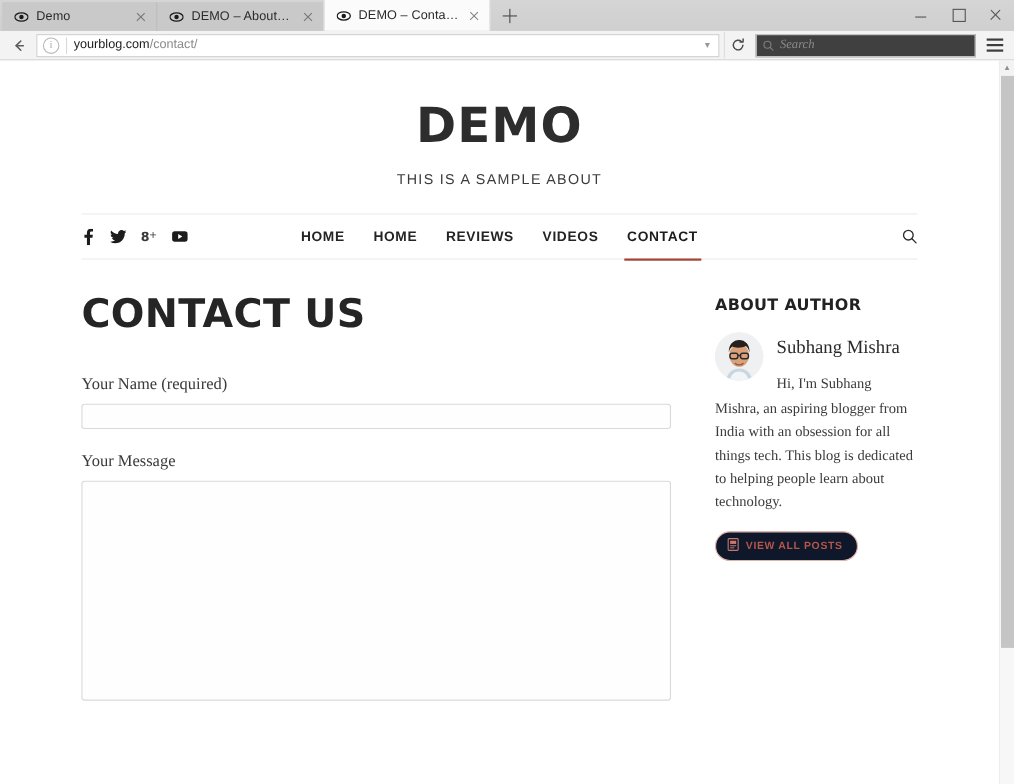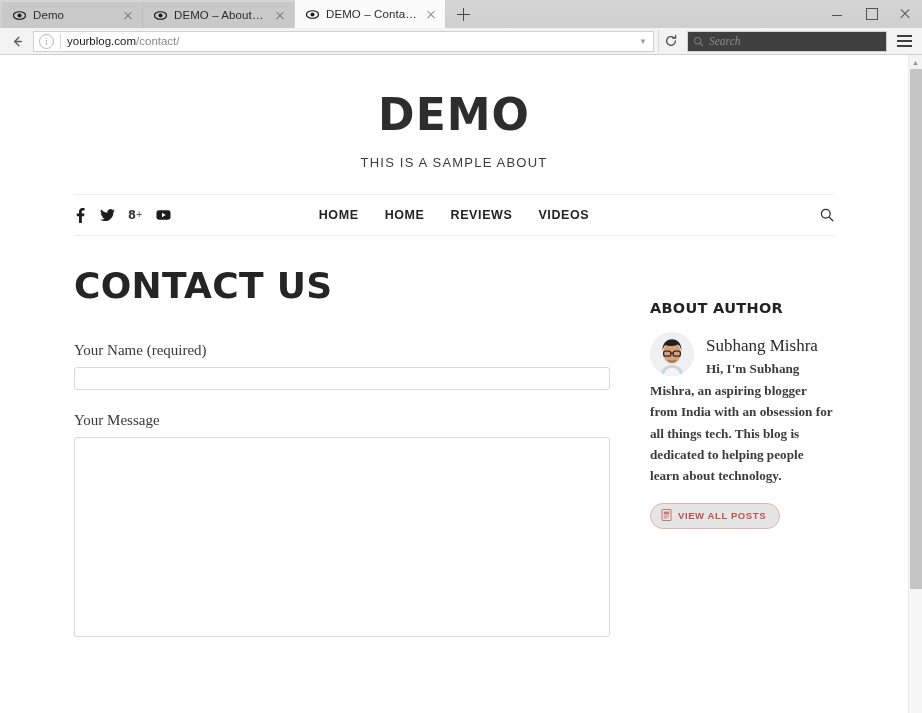--- a/index.html
+++ b/index.html
@@ -367,21 +367,20 @@
   }
 
   
   .widget-title {
     font-family: "DejaVu Sans", sans-serif;
     font-size: 14.5px;
     font-weight: 700;
     letter-spacing: .3px;
     color: #222;
     margin-bottom: 16px;
-    margin-top: 30px;
   }
   .author-row { }
   .avatar {
     width: 44px; height: 44px;
     border-radius: 50%;
     float: left;
     margin-right: 12px;
     overflow: hidden;
     background: #eceff1;
   }
@@ -390,37 +389,36 @@
     font-size: 17px;
     color: #2a2a2a;
     padding-top: 4px;
     line-height: 1.2;
   }
   .author-bio {
     font-family: "Liberation Serif", serif;
     font-size: 13.2px;
     line-height: 1.62;
     color: #3b3b3b;
-    margin-top: 2px;
-    font-weight: bold;
+    margin-top: 12px;
   }
   .view-btn {
     clear: both;
     display: inline-flex;
     align-items: center;
     gap: 6px;
     margin-top: 16px;
     border: 1px solid #e0b3ab;
     border-radius: 14px;
     padding: 5px 13px 5px 10px;
     color: #b5564a;
     font-size: 9.5px;
     font-weight: 700;
     letter-spacing: .6px;
-    background: #e5e5e5;
+    background: #0f172a;
   }
 </style>
 </head>
 <body>
 
 <div class="browser">
 
   <div class="titlebar">
     <div class="tabstrip">
 
@@ -540,20 +538,21 @@
                   <path d="M6.4 3.6l4 2.4-4 2.4z" fill="#ffffff"></path>
                 </svg>
             </span>
           </div>
 
           <div class="mainmenu">
             <a class="menu-item">HOME</a>
             <a class="menu-item">HOME</a>
             <a class="menu-item">REVIEWS</a>
             <a class="menu-item">VIDEOS</a>
+            <a class="menu-item active">CONTACT</a>
           </div>
 
           <div class="nav-search">
             <svg width="14" height="14" viewBox="0 0 16 16">
                 <circle cx="6.6" cy="6.6" r="5" fill="none" stroke="#2b2b2b" stroke-width="1.4"></circle>
                 <path d="M10.4 10.4L14.6 14.6" stroke="#2b2b2b" stroke-width="1.4" stroke-linecap="round"></path>
               </svg>
           </div>
         </div>
 

